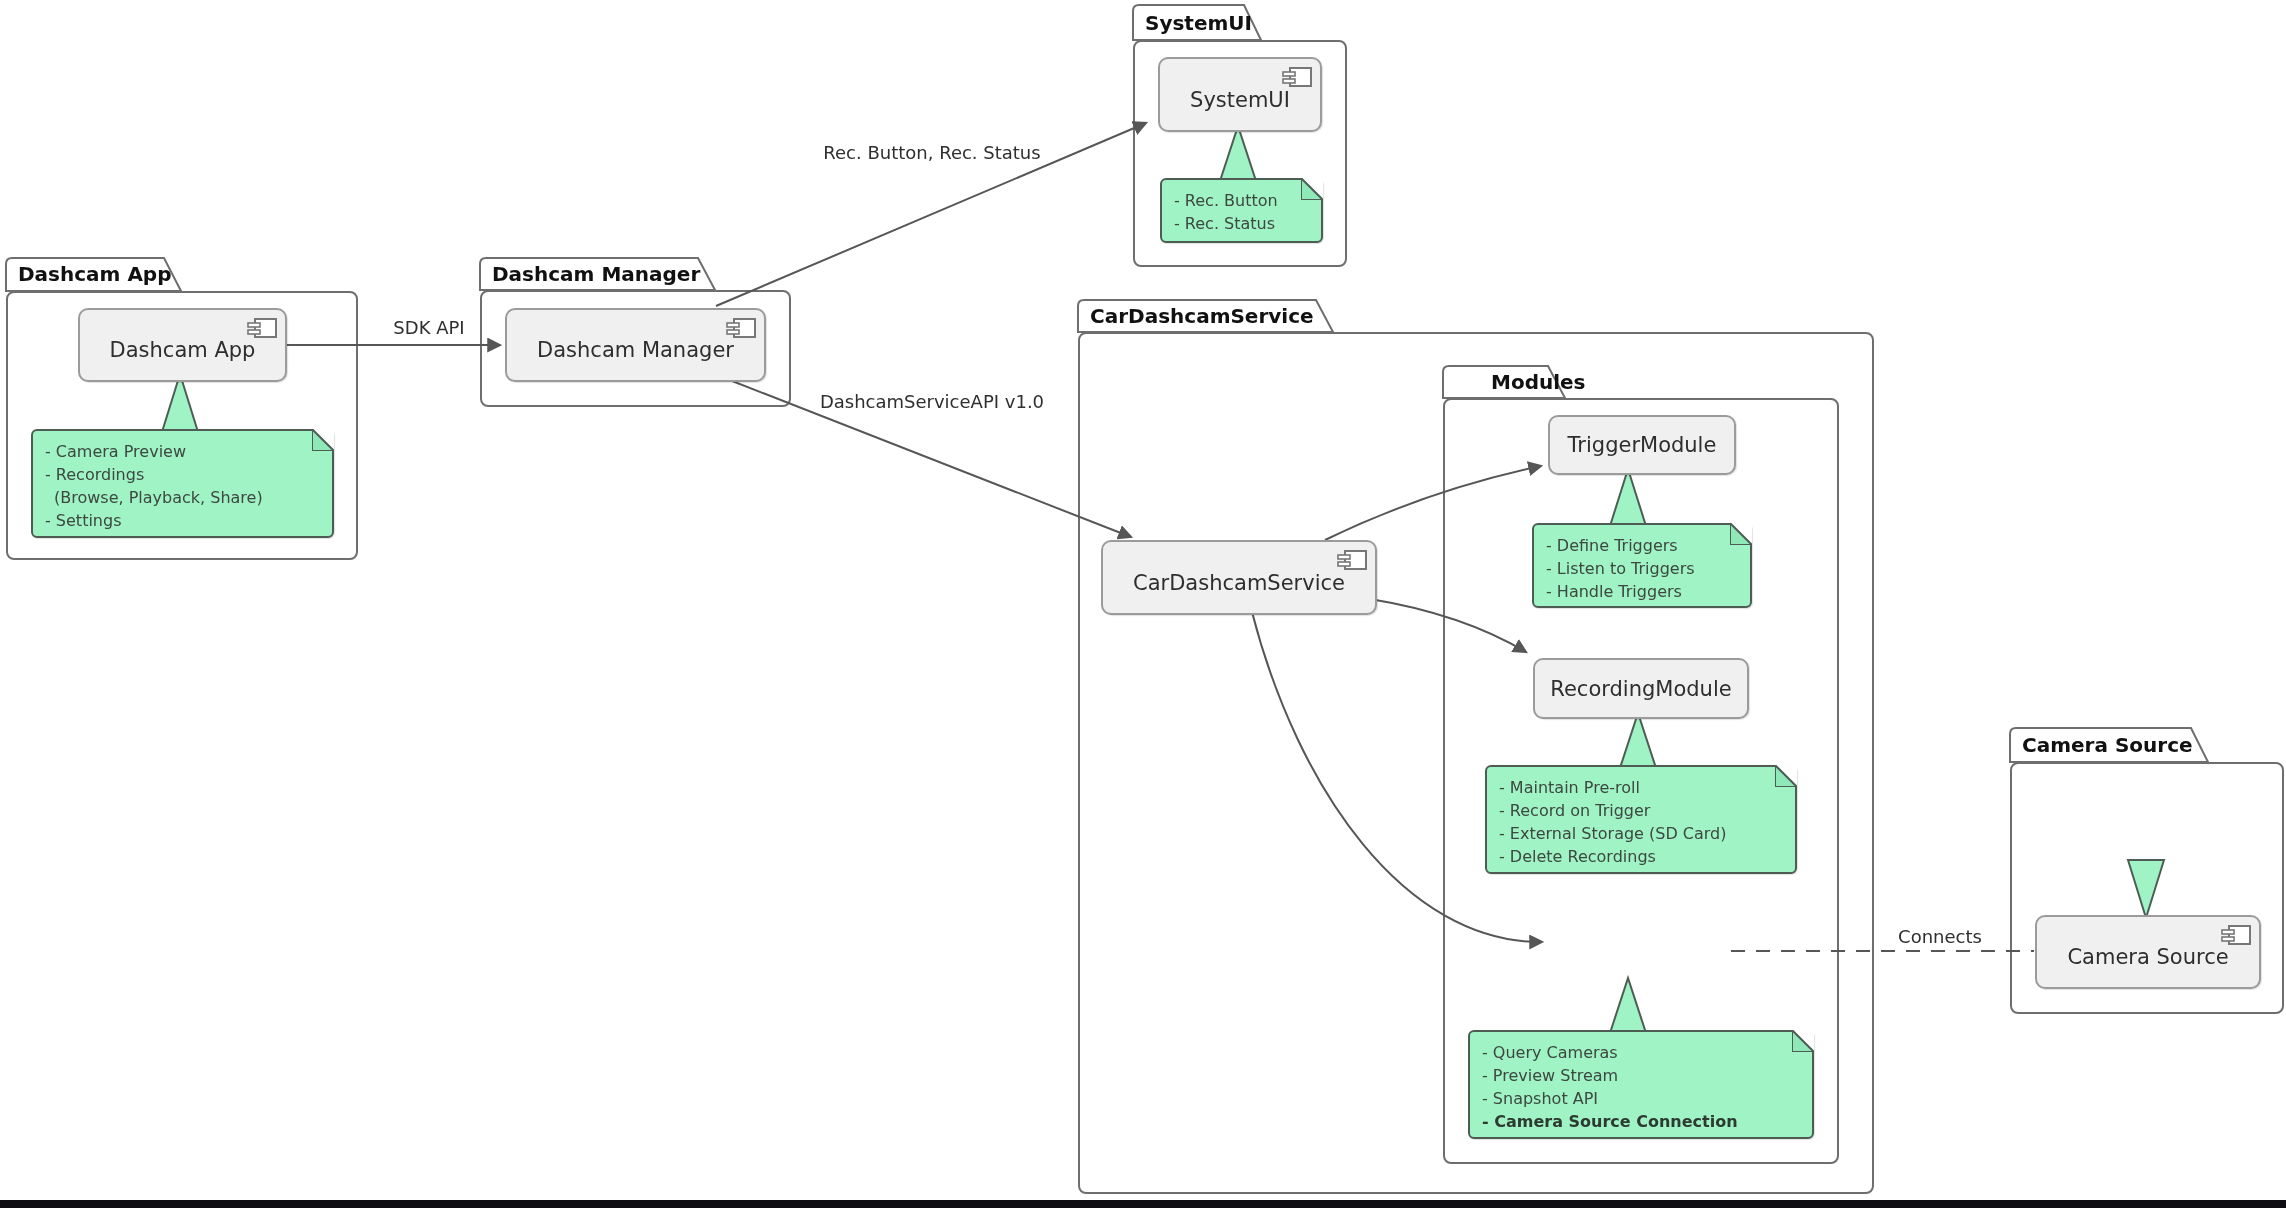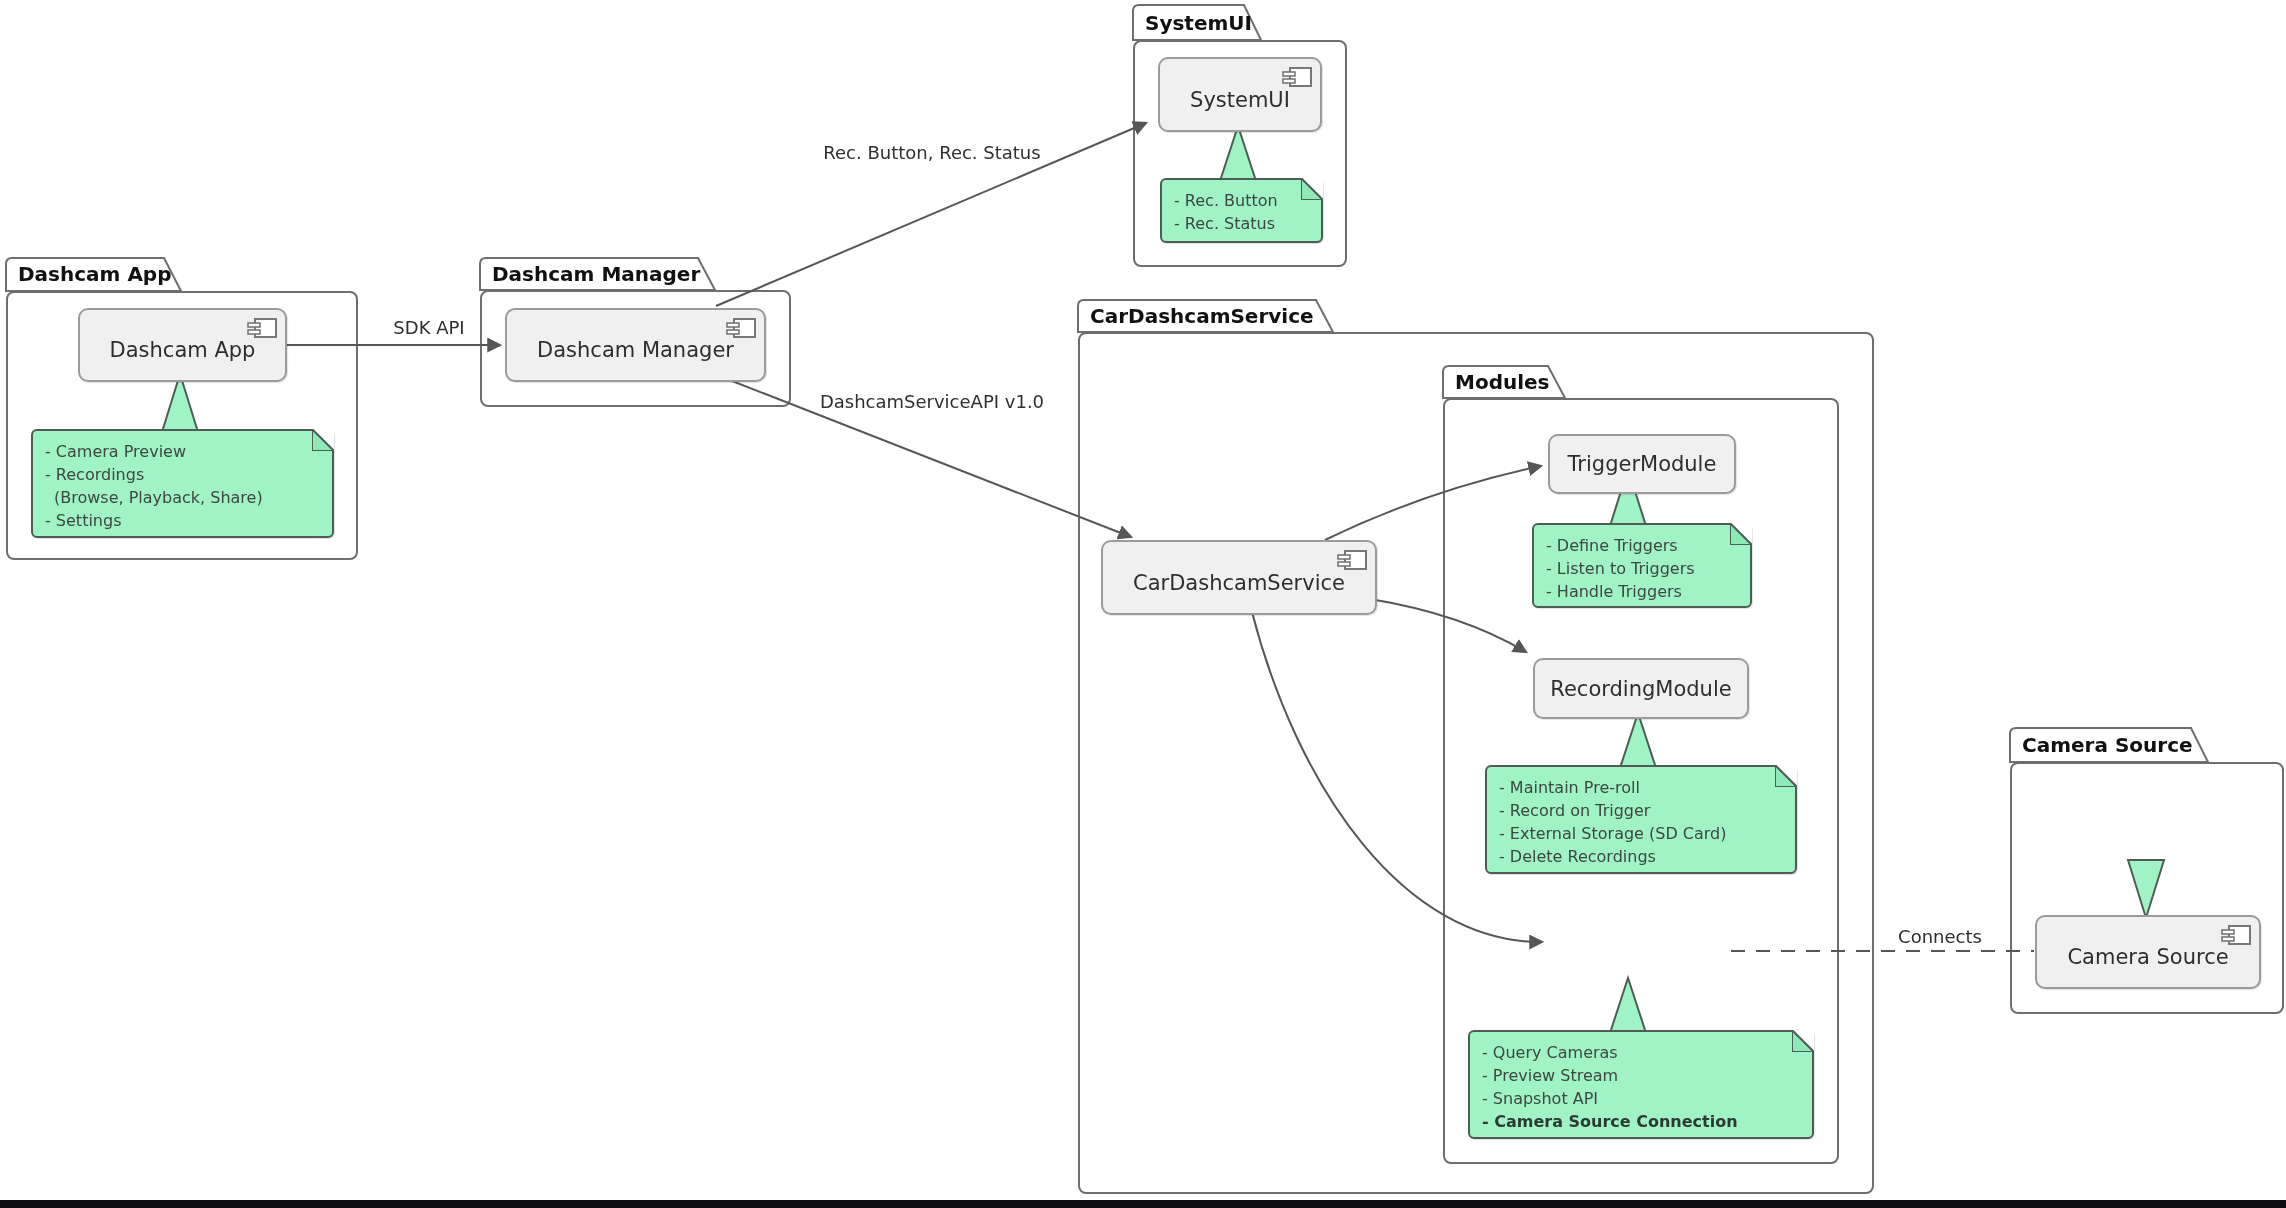--- a/index.html
+++ b/index.html
@@ -69,21 +69,21 @@
     <path d="M1610,526 L1628,469 L1646,526 Z" fill="#a0f3c5" stroke="#4e5d54" stroke-width="2"></path>
     <path d="M1620,768 L1638,713 L1656,768 Z" fill="#a0f3c5" stroke="#4e5d54" stroke-width="2"></path>
     <path d="M1610,1033 L1628,978 L1646,1033 Z" fill="#a0f3c5" stroke="#4e5d54" stroke-width="2"></path>
     <path d="M2128,860 L2146,918 L2164,860 Z" fill="#a0f3c5" stroke="#4e5d54" stroke-width="2"></path>
   </svg>
 
   <div class="pkg-title" style="left:18px;top:258px;">Dashcam App</div>
   <div class="pkg-title" style="left:492px;top:258px;">Dashcam Manager</div>
   <div class="pkg-title" style="left:1145px;top:7px;">SystemUI</div>
   <div class="pkg-title" style="left:1090px;top:300px;">CarDashcamService</div>
-  <div class="pkg-title" style="left:1455px;top:366px;">Modules</div>
+  <div class="pkg-title" style="left:1491px;top:366px;">Modules</div>
   <div class="pkg-title" style="left:2022px;top:729px;">Camera Source</div>
 
   <div class="comp" style="left:78px;top:308px;width:205px;height:70px;">
     <span class="comp-icon">
       <svg width="32" height="26">
           <rect x="9" y="3" width="21" height="18" fill="#fff" stroke="#777" stroke-width="2"></rect>
           <rect x="2" y="7" width="12" height="4" fill="#fff" stroke="#777" stroke-width="1.6"></rect>
           <rect x="2" y="14" width="12" height="4" fill="#fff" stroke="#777" stroke-width="1.6"></rect>
         </svg>
     </span>
@@ -116,21 +116,21 @@
     <span class="comp-icon">
       <svg width="32" height="26">
           <rect x="9" y="3" width="21" height="18" fill="#fff" stroke="#777" stroke-width="2"></rect>
           <rect x="2" y="7" width="12" height="4" fill="#fff" stroke="#777" stroke-width="1.6"></rect>
           <rect x="2" y="14" width="12" height="4" fill="#fff" stroke="#777" stroke-width="1.6"></rect>
         </svg>
     </span>
     <span class="comp-label">CarDashcamService</span>
   </div>
 
-  <div class="comp module" style="left:1548px;top:434px;width:184px;height:56px;">
+  <div class="comp module" style="left:1548px;top:415px;width:184px;height:56px;">
     <span class="comp-label">TriggerModule</span>
   </div>
 
   <div class="comp module" style="left:1533px;top:658px;width:212px;height:57px;">
     <span class="comp-label">RecordingModule</span>
   </div>
 
 
   <div class="comp" style="left:2035px;top:915px;width:222px;height:70px;">
     <span class="comp-icon">

